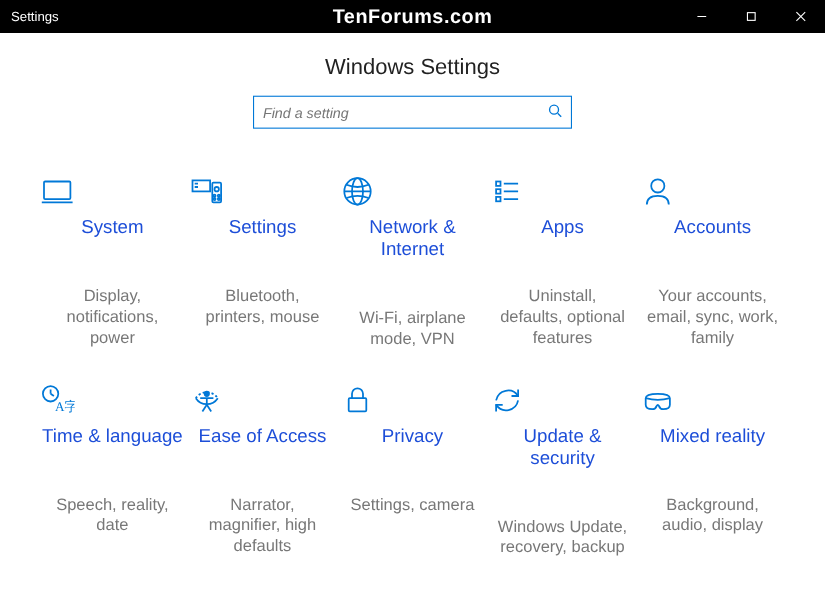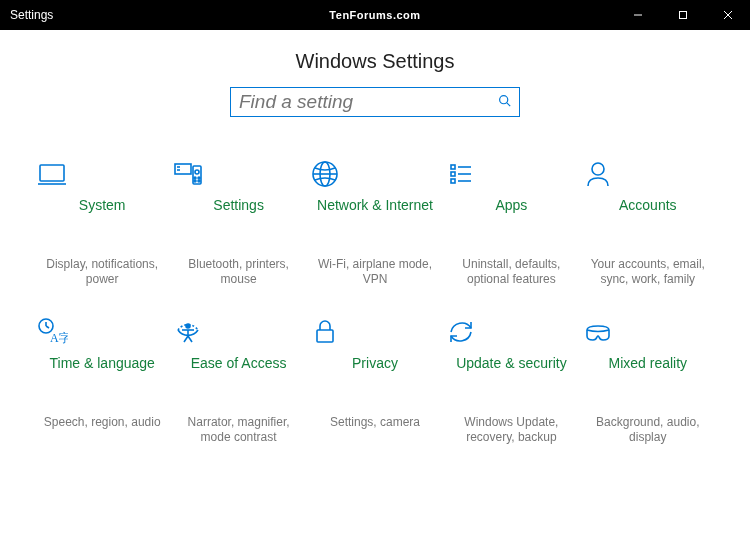--- a/index.html
+++ b/index.html
@@ -20,21 +20,21 @@
     align-items: center;
     padding: 0 0 0 10px;
     font-size: 12px;
     position: relative;
   }
   .titlebar .watermark {
     position: absolute;
     left: 50%;
     transform: translateX(-50%);
     font-weight: bold;
-    font-size: 11px;
+    font-size: 18px;
     text-shadow: 0 1px 2px rgba(0,0,0,0.3);
     color: #fff;
     letter-spacing: .5px;
   }
   .win-controls {
     margin-left: auto;
     display: flex;
     height: 100%;
   }
   .win-btn {
@@ -65,21 +65,21 @@
     border: 1px solid #0078d7;
     display: flex;
     align-items: center;
     padding: 0 8px;
   }
   .search input {
     border: none;
     outline: none;
     flex: 1;
     font-style: italic;
-    font-size: 19px;
+    font-size: 13px;
     color: #888;
     background: transparent;
   }
   .search .icon {
     color: #0078d7;
     font-size: 13px;
   }
   .grid {
     display: grid;
     grid-template-columns: repeat(5, 1fr);
@@ -94,26 +94,26 @@
   .tile .ico {
     height: 34px;
     display: flex;
     align-items: center;
     justify-content: flex-start;
     margin-bottom: 6px;
     color: #0078d7;
   }
   .tile .ico svg { width: 32px; height: 32px; }
   .tile .title {
-    font-size: 14px;
-    color: #15803d;
+    font-size: 17px;
+    color: #1d4ed8;
     margin-bottom: 2px;
   }
   .tile .desc {
-    font-size: 12px;
+    font-size: 15px;
     color: #777;
     line-height: 1.25;
     padding: 0 6px;
     margin-top: 44px;
   }
 </style>
 </head>
 <body>
 
 <div class="titlebar">
@@ -228,38 +228,38 @@
   <div class="tile">
     <div class="ico">
       <svg viewBox="0 0 32 32" fill="none" stroke="#0078d7" stroke-width="1.6">
           <circle cx="10" cy="10" r="7"></circle>
           <line x1="10" y1="6" x2="10" y2="10"></line>
           <line x1="10" y1="10" x2="13" y2="12"></line>
           <text x="14" y="26" font-size="12" fill="#0078d7" stroke="none" font-family="Segoe UI">A字</text>
         </svg>
     </div>
     <div class="title">Time &amp; language</div>
-    <div class="desc">Speech, region, audio</div>
+    <div class="desc">Speech, reality, date</div>
   </div>
 
 
   <div class="tile">
     <div class="ico">
       <svg viewBox="0 0 32 32" fill="none" stroke="#0078d7" stroke-width="1.6">
           <path d="M6 14 A12 12 0 0 1 26 14" stroke-dasharray="2 2"></path>
           <path d="M6 14 A12 12 0 0 0 26 14"></path>
           <circle cx="16" cy="10" r="2" fill="#0078d7"></circle>
           <line x1="10" y1="14" x2="22" y2="14"></line>
           <line x1="16" y1="14" x2="16" y2="20"></line>
           <line x1="16" y1="20" x2="12" y2="26"></line>
           <line x1="16" y1="20" x2="20" y2="26"></line>
         </svg>
     </div>
     <div class="title">Ease of Access</div>
-    <div class="desc">Narrator, magnifier, mode contrast</div>
+    <div class="desc">Narrator, magnifier, high defaults</div>
   </div>
 
   <div class="tile">
     <div class="ico">
       <svg viewBox="0 0 32 32" fill="none" stroke="#0078d7" stroke-width="1.6">
           <rect x="8" y="14" width="16" height="12" rx="1"></rect>
           <path d="M11 14 V10 a5 5 0 0 1 10 0 V14"></path>
         </svg>
     </div>
     <div class="title">Privacy</div>

